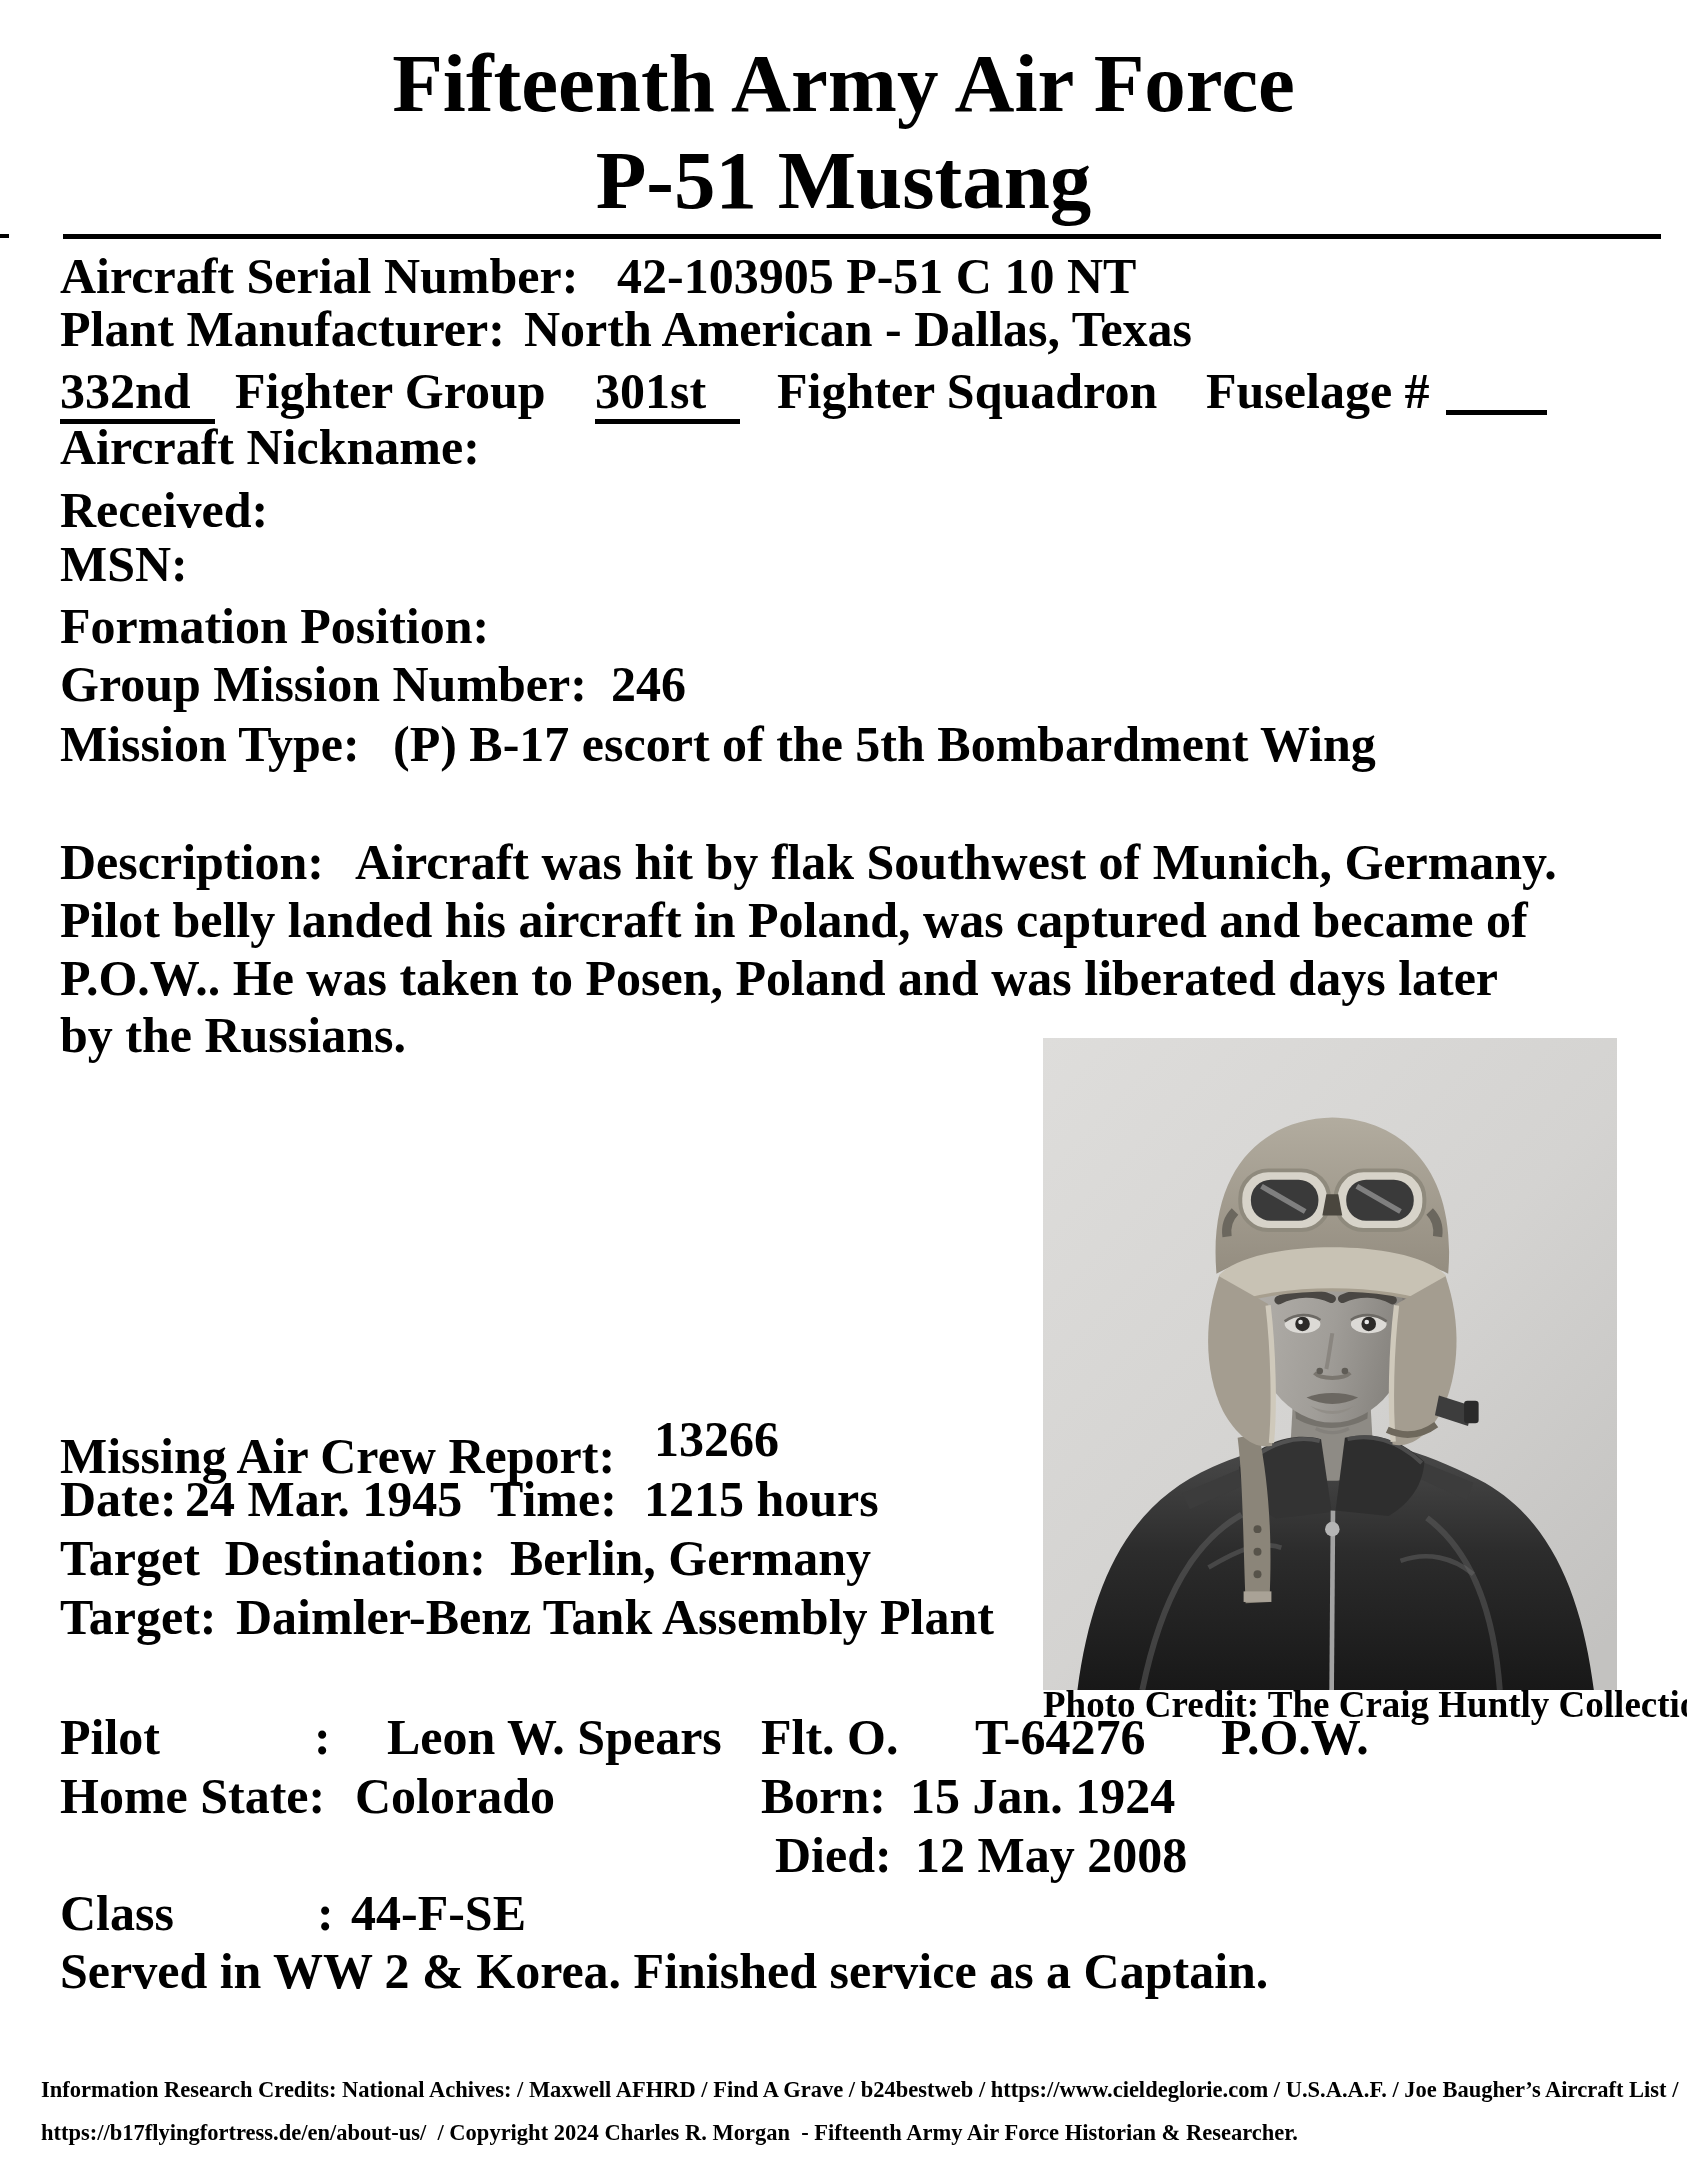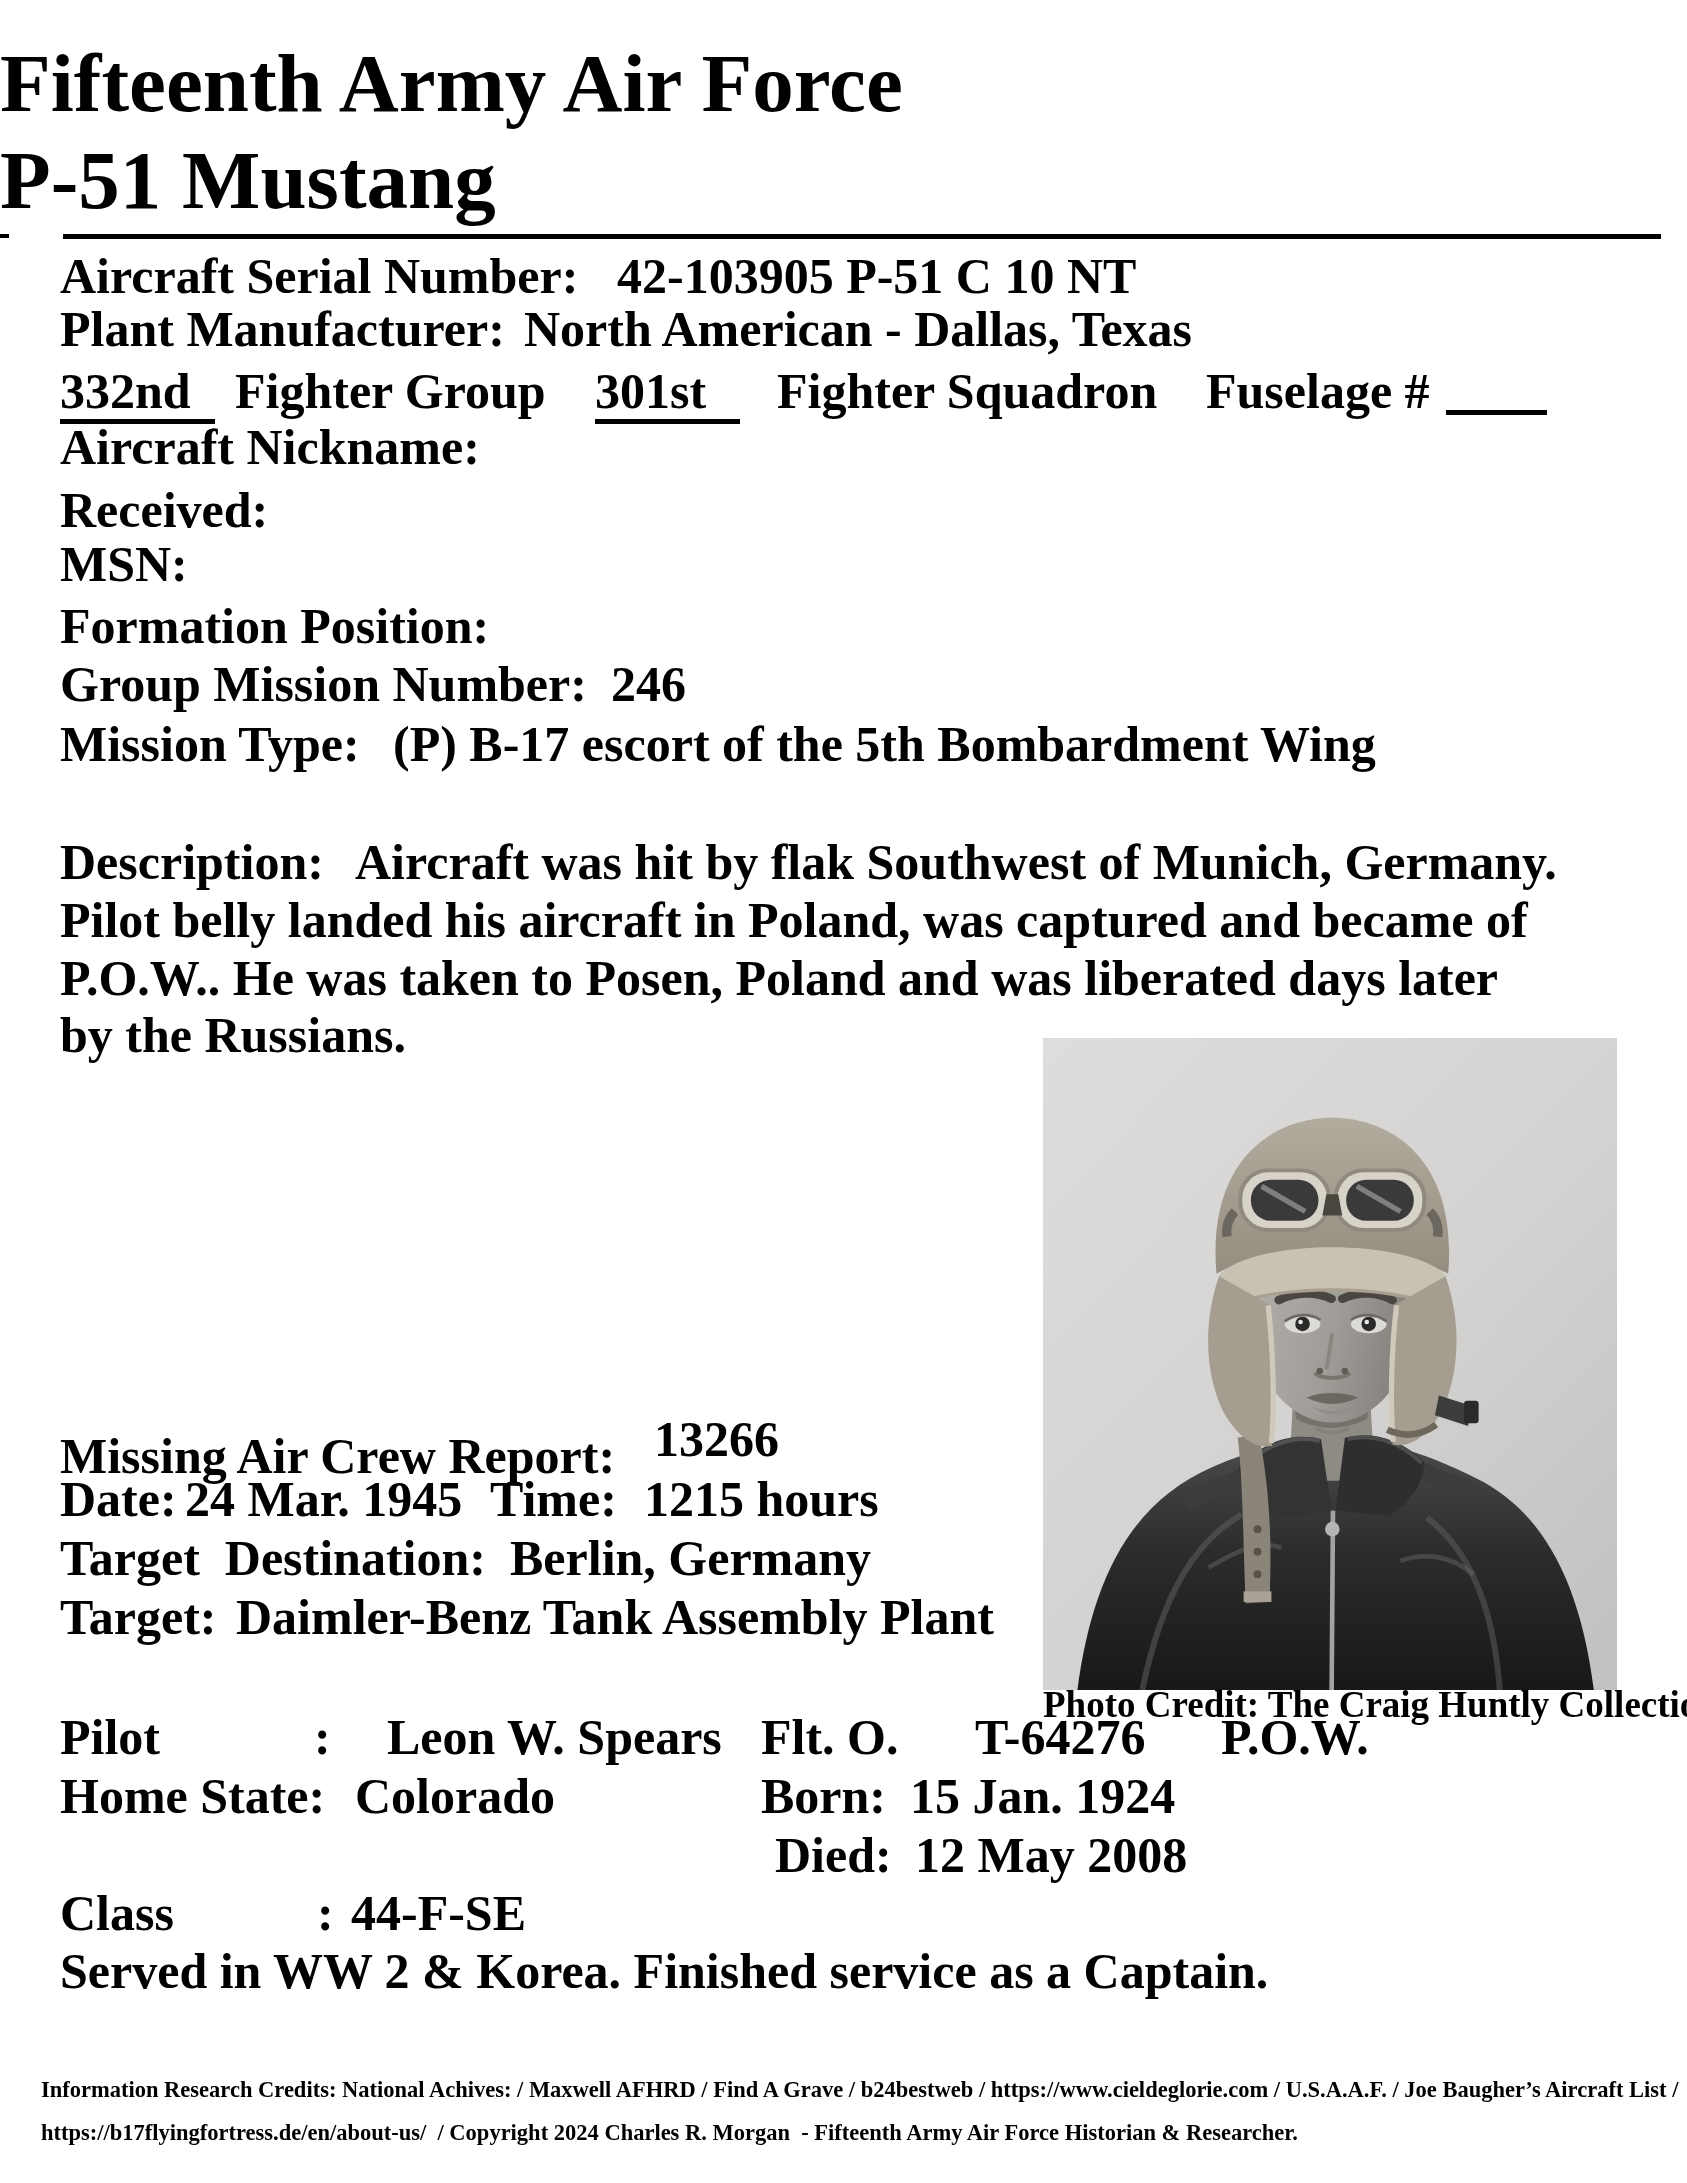--- a/index.html
+++ b/index.html
@@ -1,21 +1,21 @@
 <!DOCTYPE html>
 <html style="font-size:10.6px"><head>
 <meta charset="utf-8">
 <style>
   html,body { margin:0; padding:0; background:#ffffff; }
   .page {
     position:relative; width:1687px; height:2183px; background:#ffffff;
     font-family:"Liberation Serif","DejaVu Serif",serif; font-weight:bold; color:#000;
     overflow:hidden;
   }
-  .title-line { position:absolute; left:0; width:100%; text-align:left;
+  .title-line { position:absolute; left:0; width:100%; text-align:center;
     font-size:83px; line-height:99px; white-space:pre; }
   .rule { position:absolute; background:#000; }
   .run { position:absolute; font-size:50px; line-height:58px; white-space:pre; }
   .ul-group { border-bottom:5.3px solid #000; padding-right:24px; }
   .ul-squadron { border-bottom:5.3px solid #000; padding-right:34px; }
   .blank-line { position:absolute; border-bottom:5.3px solid #000; }
   .photo-frame { position:absolute; left:1043px; top:1038px; width:574px; height:652px; }
   .photo-frame svg { display:block; width:100%; height:100%; }
   .credit { position:absolute; left:1043px; top:1688px; width:576px; text-align:right;
     font-size:37px; line-height:34px; white-space:pre; }

